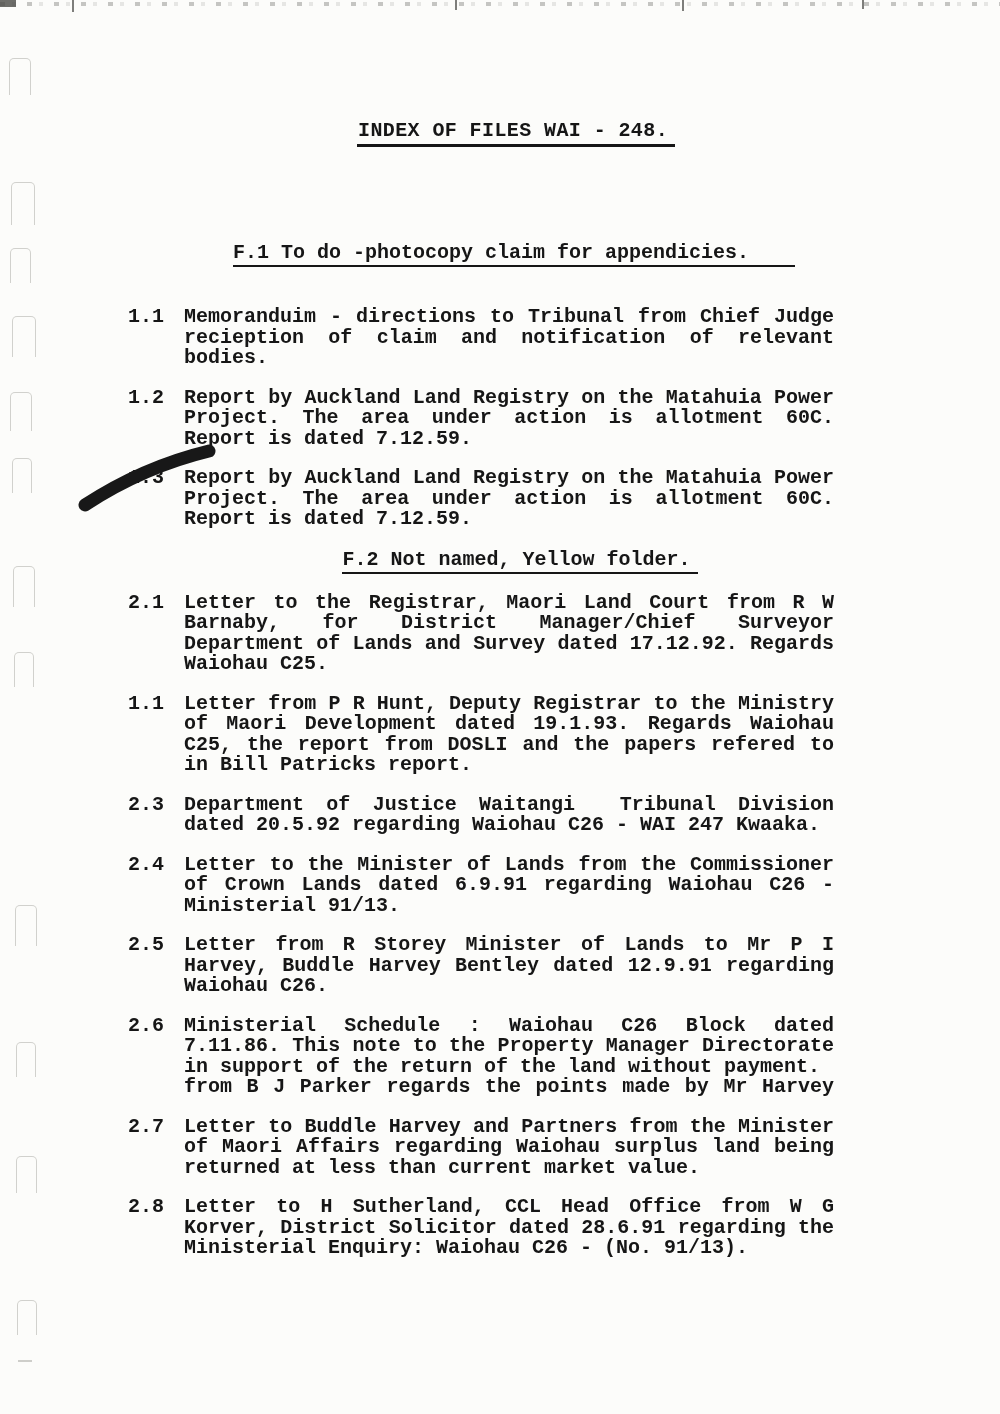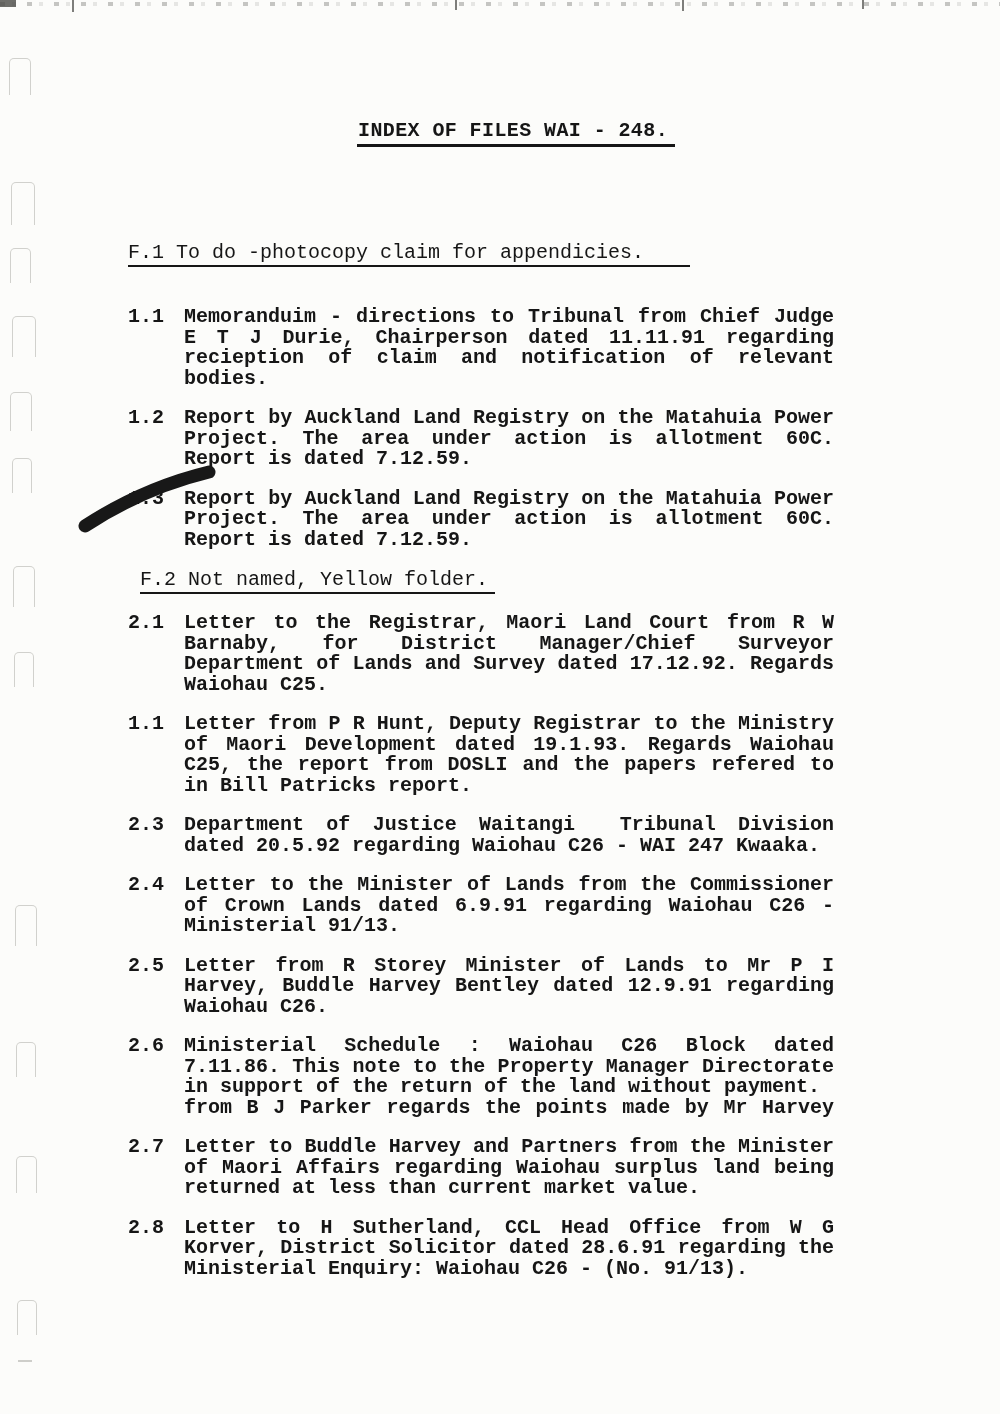--- a/index.html
+++ b/index.html
@@ -36,24 +36,25 @@
   
   .title{
     position:absolute;left:357px;top:119px;
     font-size:20px;font-weight:bold;letter-spacing:.4px;
     border-bottom:3px solid #161616;
     padding:0 7px 2px 1px;
     white-space:nowrap;
   }
   .doc-body{position:absolute;left:128px;top:242px;width:772px;}
   .section-heading{
-    font-size:20px;font-weight:normal;
+    font-size:20px;font-weight:bold;
     line-height:21px;
     margin:0 0 40px 0;
     white-space:nowrap;
+    text-align:center;
   }
   .section-heading .hl{
     border-bottom:2.5px solid #161616;
     padding-bottom:2px;
     display:inline-block;
   }
   .section-heading.h-f1 .hl{padding-right:46px;}
   .section-heading.h-f2 .hl{padding-right:7px;margin-bottom:0;}
   .section-heading.h-f2{margin-bottom:19px;margin-left:12px;}
 
@@ -104,21 +105,20 @@
   <div class="margin-dash" style="left:18px;top:1360px;"></div>
 
   <div class="title">INDEX OF FILES WAI - 248.</div>
 
   <div class="doc-body">
       <div class="section-heading h-f1"><span class="hl">F.1 To do -photocopy claim for appendicies.</span></div>
       <div class="item-row">
         <span class="item-num">1.1</span>
         <div class="item-text">
           <div class="line just">Memoranduim - directions to Tribunal from Chief Judge</div>
-          <div class="line just">E T J Durie, Chairperson dated 11.11.91 regarding</div>
           <div class="line just">recieption of claim and notification of relevant</div>
           <div class="line">bodies.</div>
         </div>
       </div>
       <div class="item-row">
         <span class="item-num">1.2</span>
         <div class="item-text">
           <div class="line just">Report by Auckland Land Registry on the Matahuia Power</div>
           <div class="line just">Project. The area under action is allotment 60C.</div>
           <div class="line">Report is dated 7.12.59.</div>

